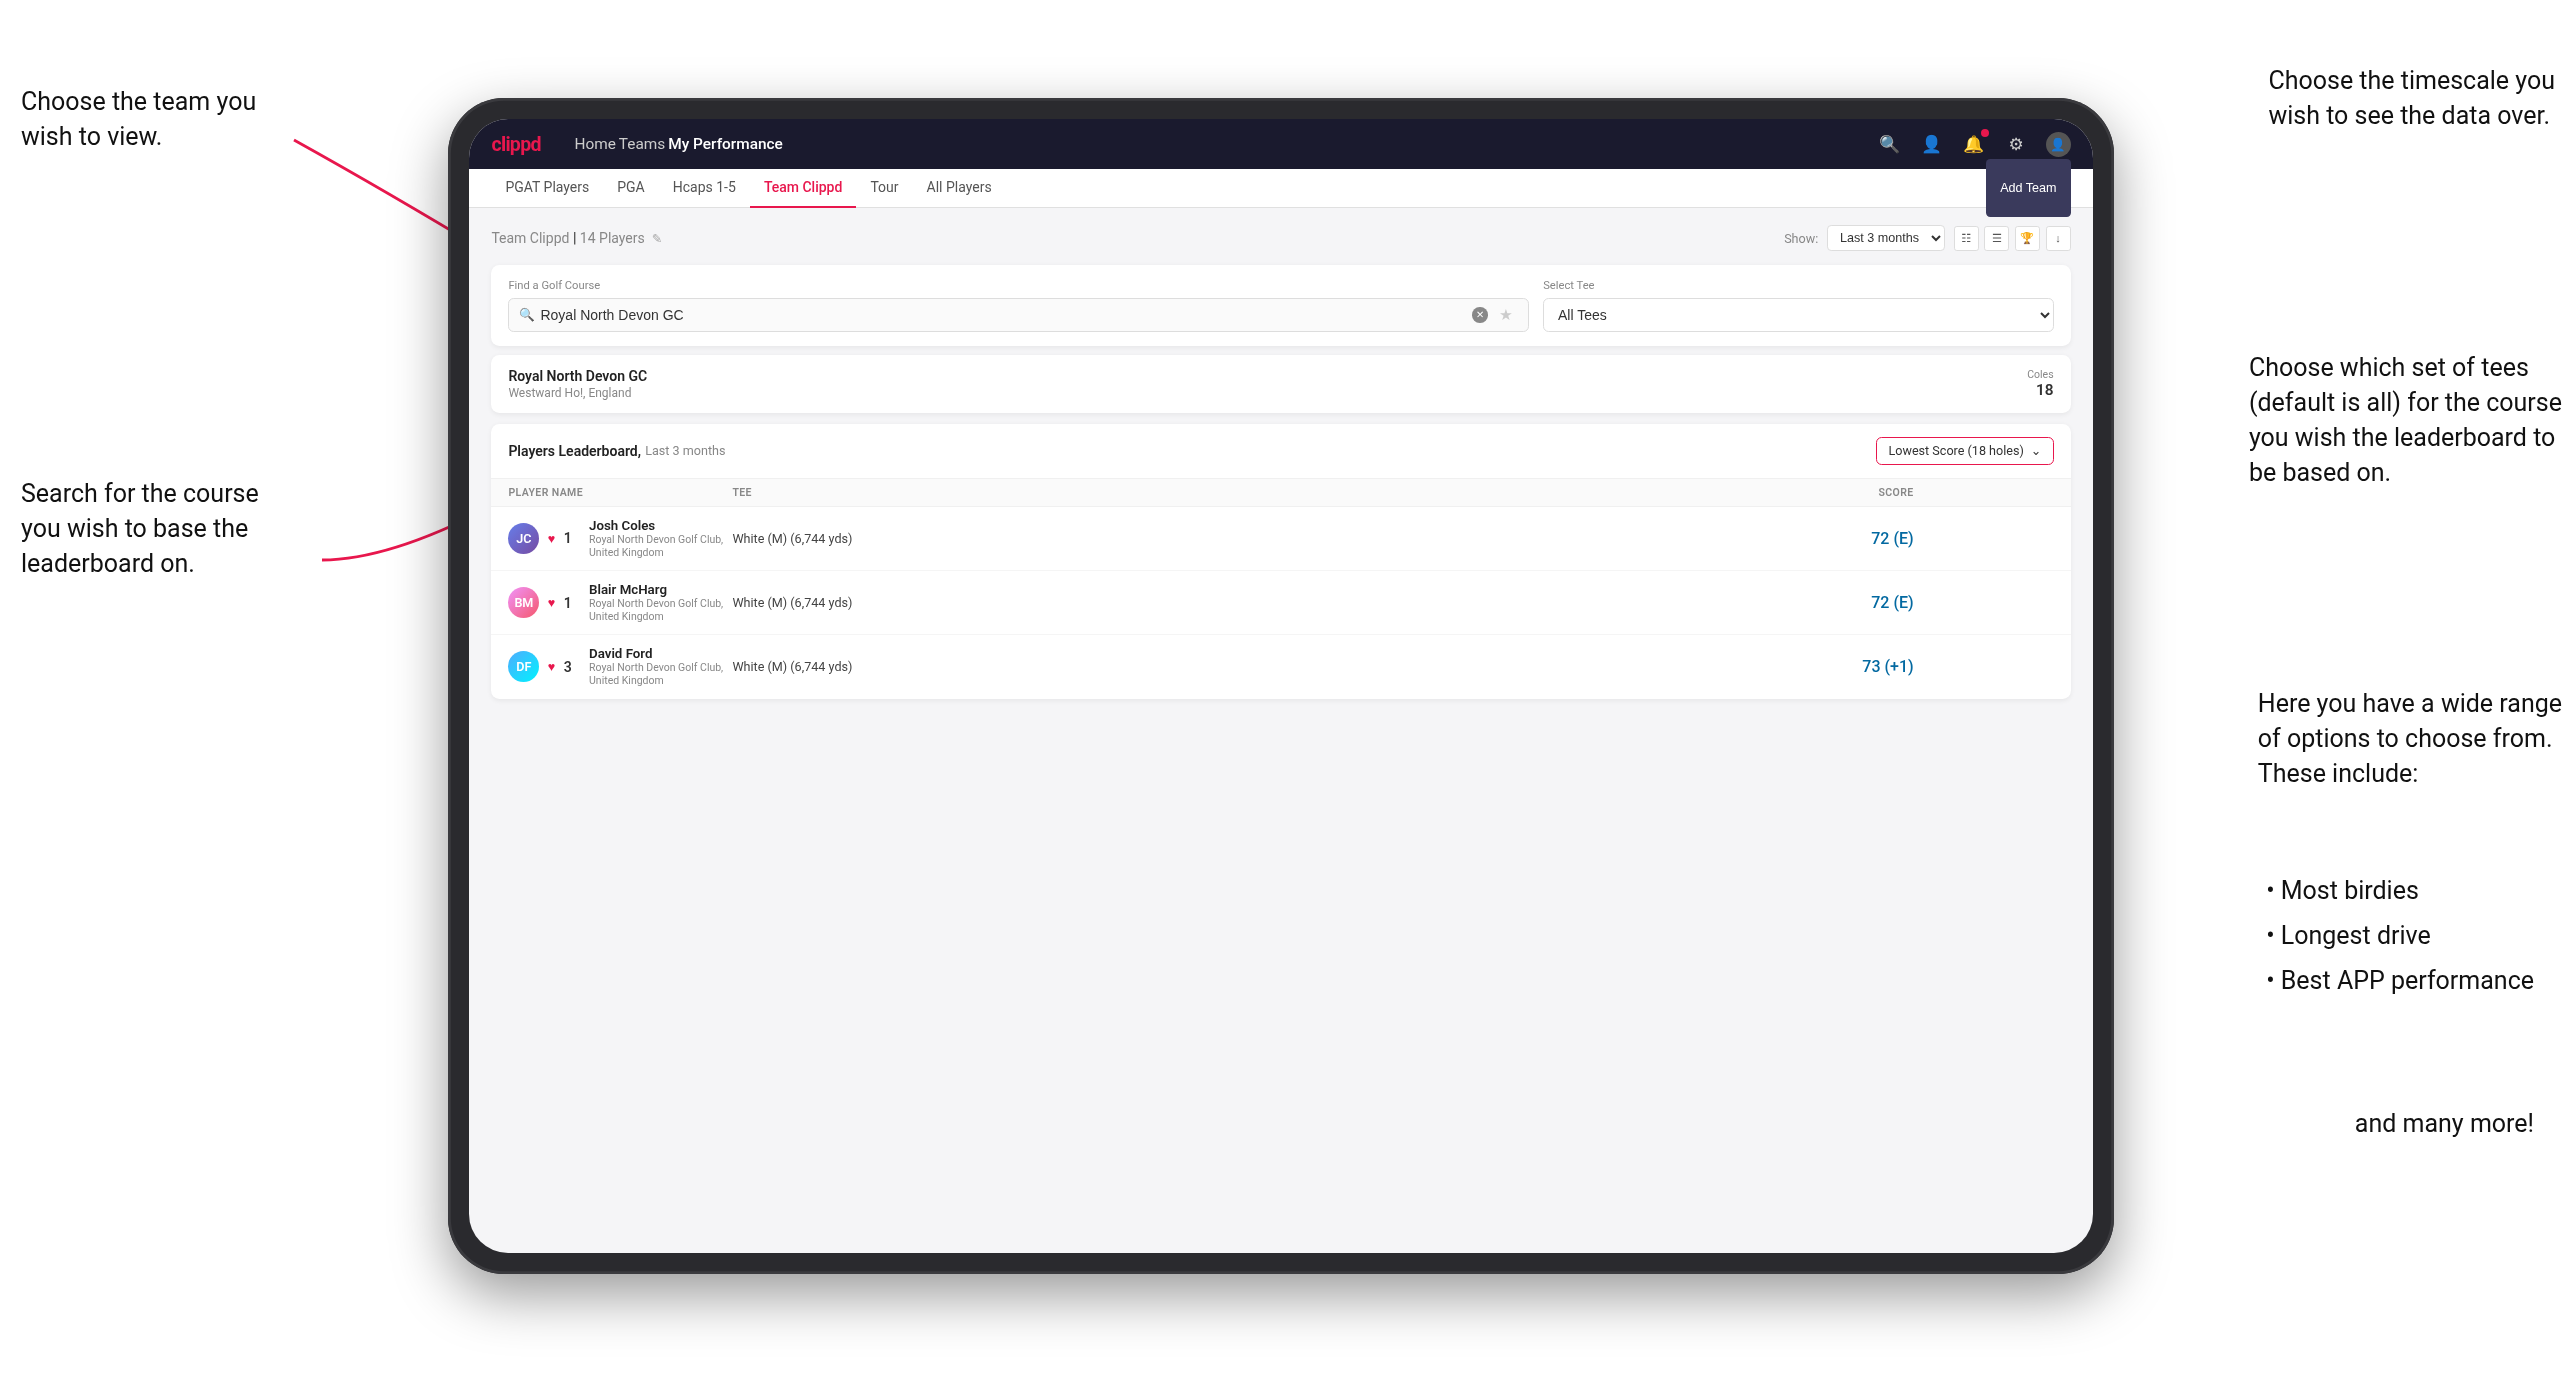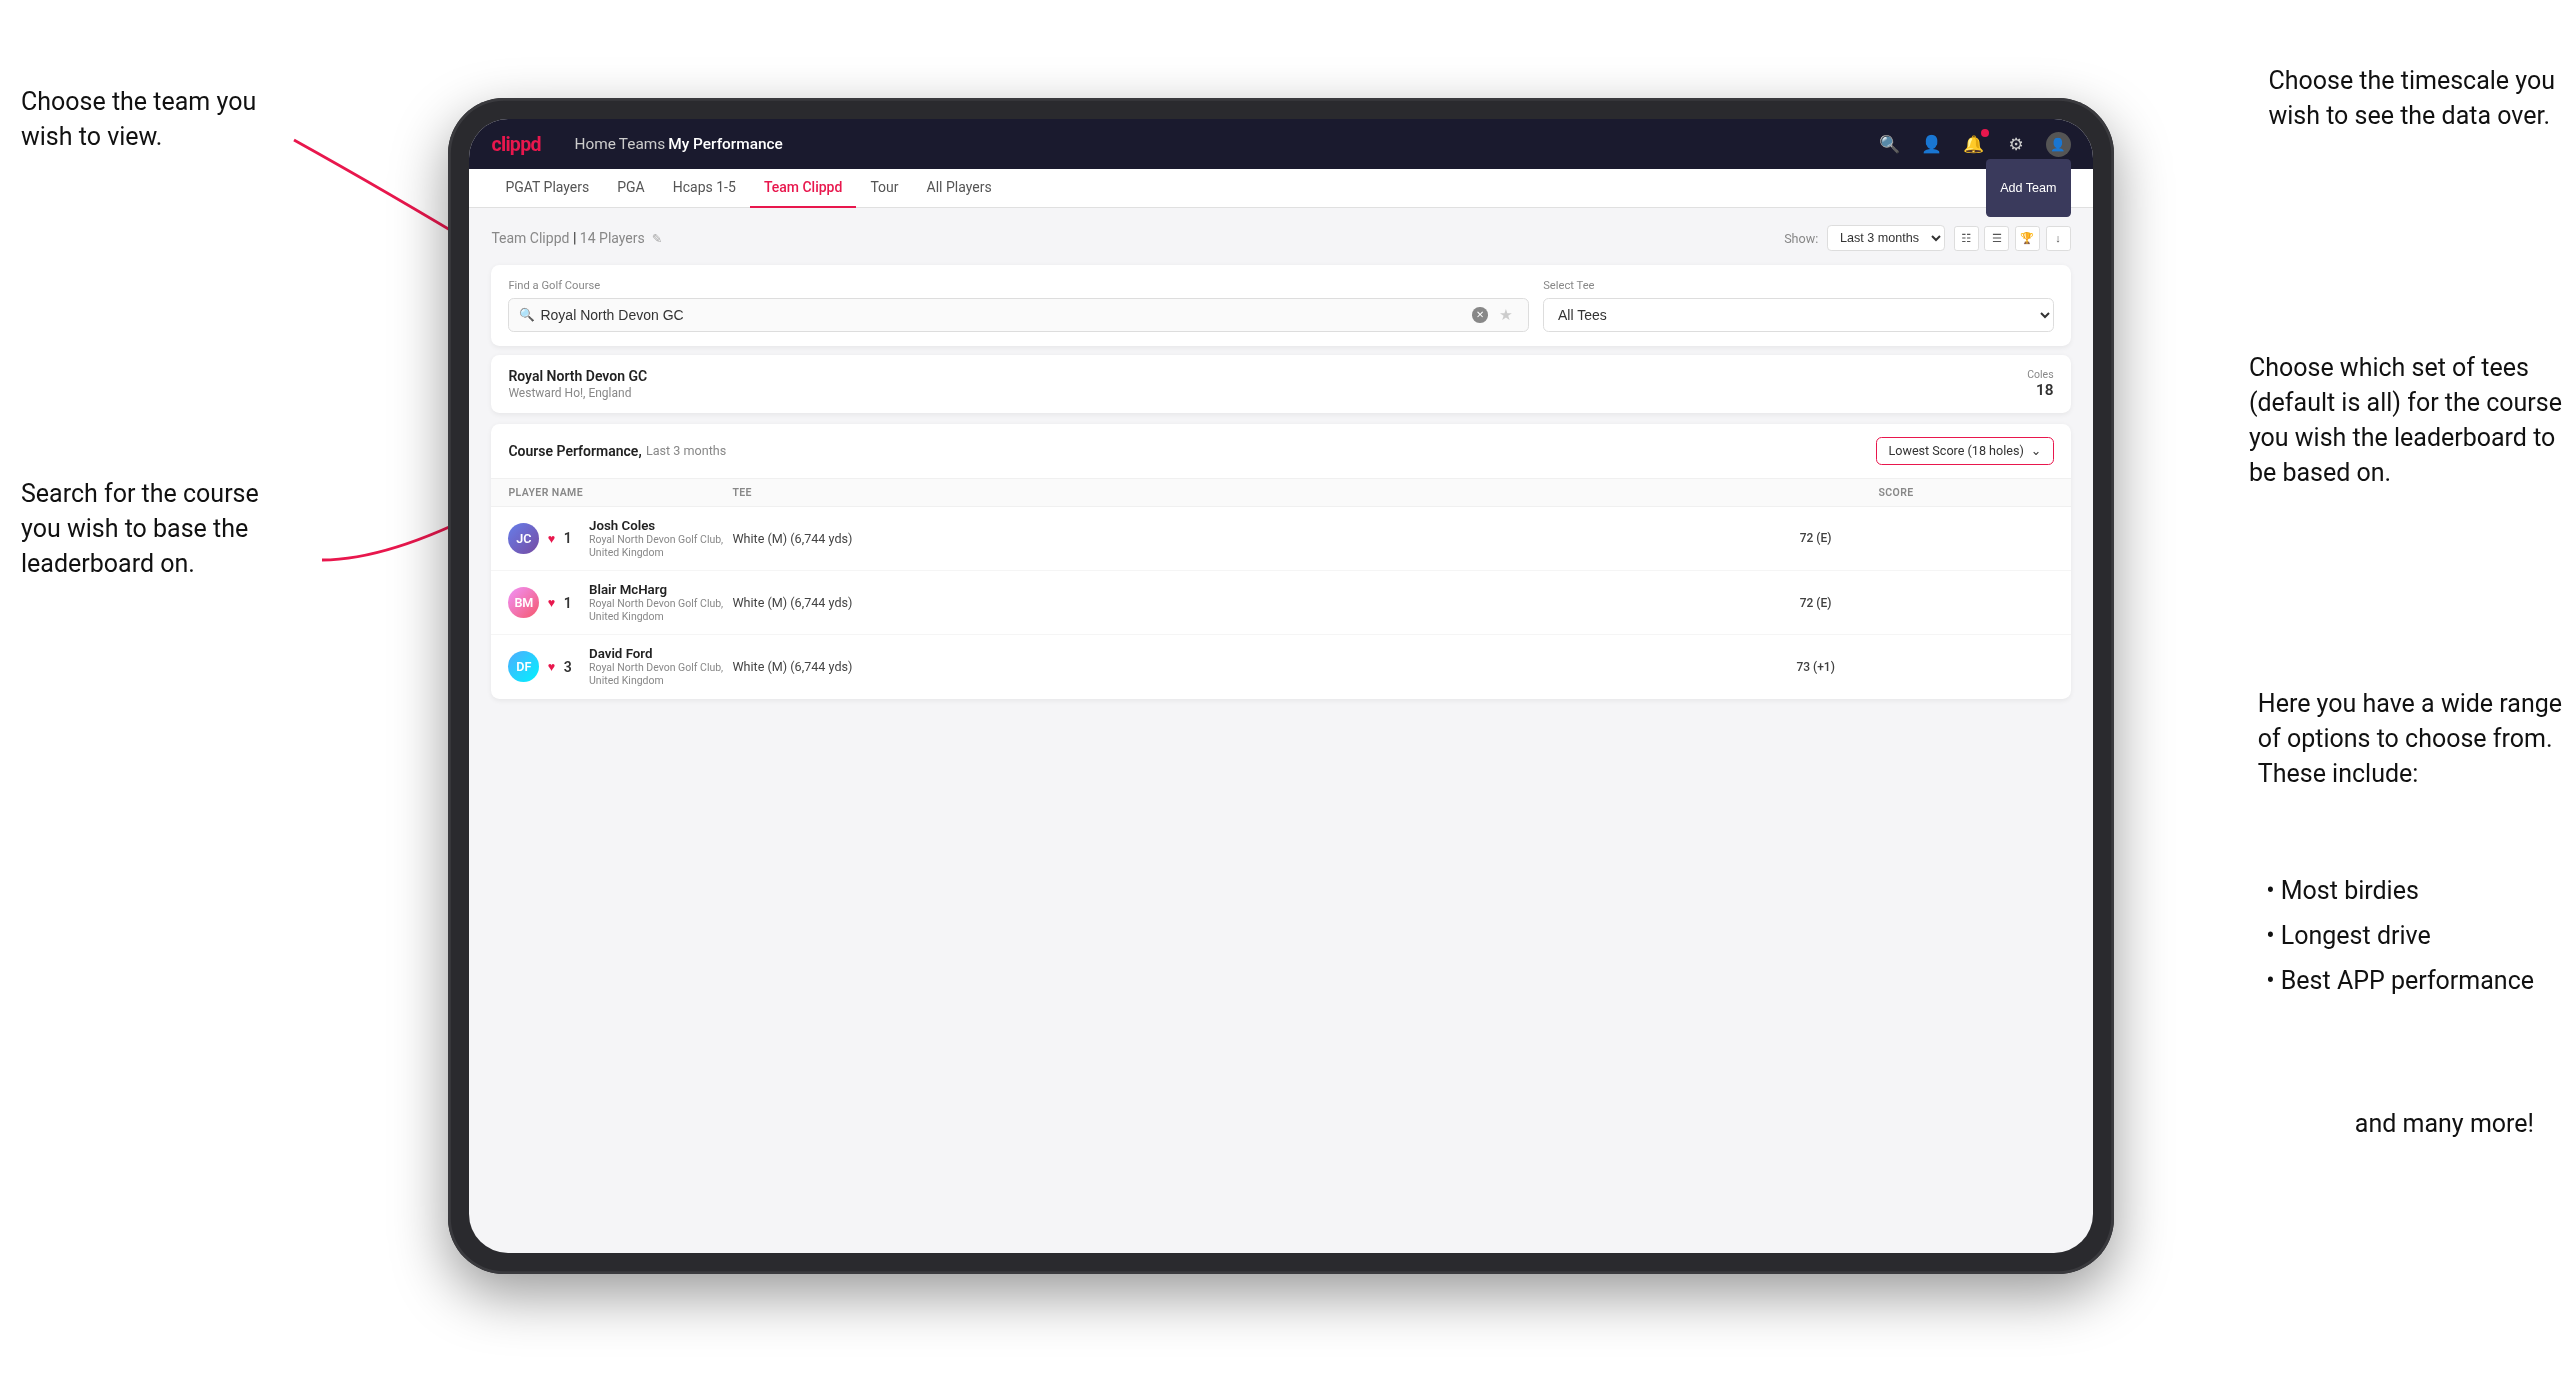--- a/index.html
+++ b/index.html
@@ -488,24 +488,24 @@
       font-size: 10.5px;
       color: #888;
     }
 
     .tee-cell {
       font-size: 12.6px;
       color: #444;
     }
 
     .score-cell {
-      font-size: 12px;
+      font-size: 16px;
       font-weight: 500;
-      color: #404040;
-      text-align: center;
+      color: #0369a1;
+      text-align: right;
     }
 
     
     .bullet-list {
       position: absolute;
       font-size: 25px;
       color: #111;
       line-height: 1.8;
     }
 
@@ -637,21 +637,21 @@
           <div class="course-location">Westward Ho!, England</div>
         </div>
         <div class="course-holes">
           <div class="holes-label">Coles</div>
           <div class="holes-num">18</div>
         </div>
       </div>
 
       <div class="leaderboard-card">
         <div class="leaderboard-header">
-          <span class="leaderboard-title">Course Performance,</span>
+          <span class="leaderboard-title">Players Leaderboard,</span>
           <span class="leaderboard-subtitle">Last 3 months</span>
           <div class="score-dropdown">
             <span>Lowest Score (18 holes)</span>
             <span>⌄</span>
           </div>
         </div>
 
         <div class="table-header">
           <div class="th">PLAYER NAME</div>
           <div class="th">TEE</div>

